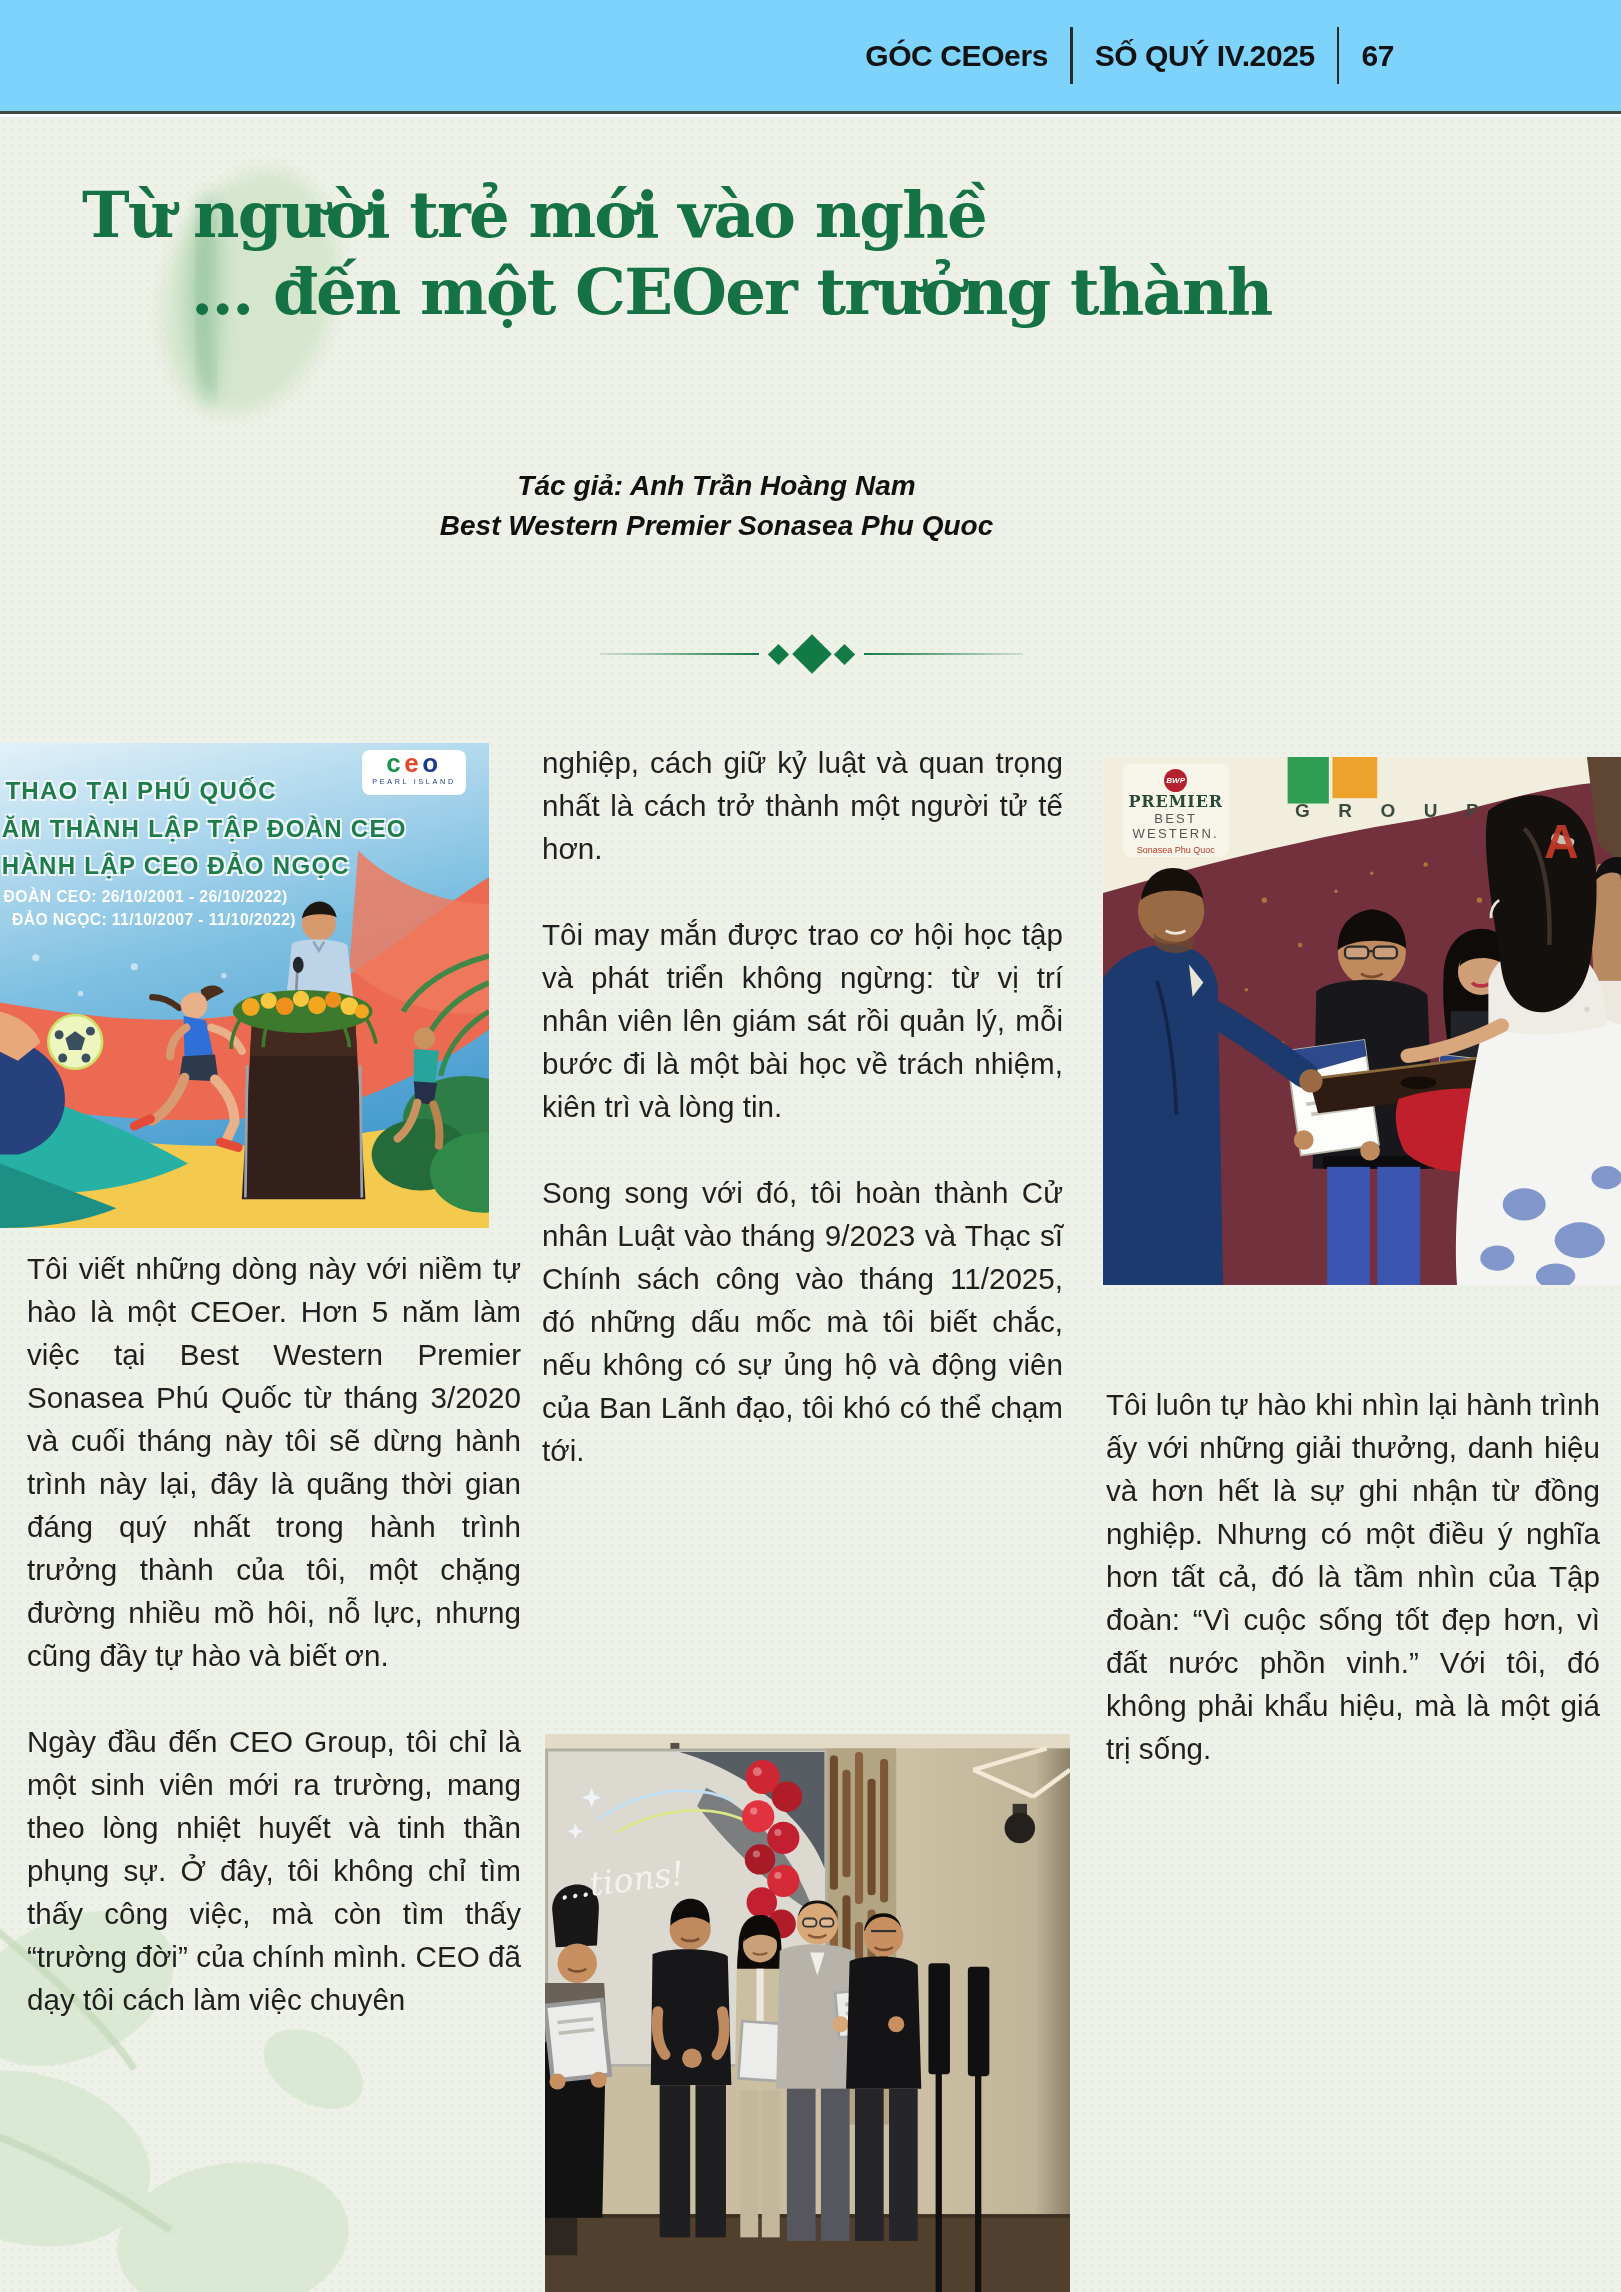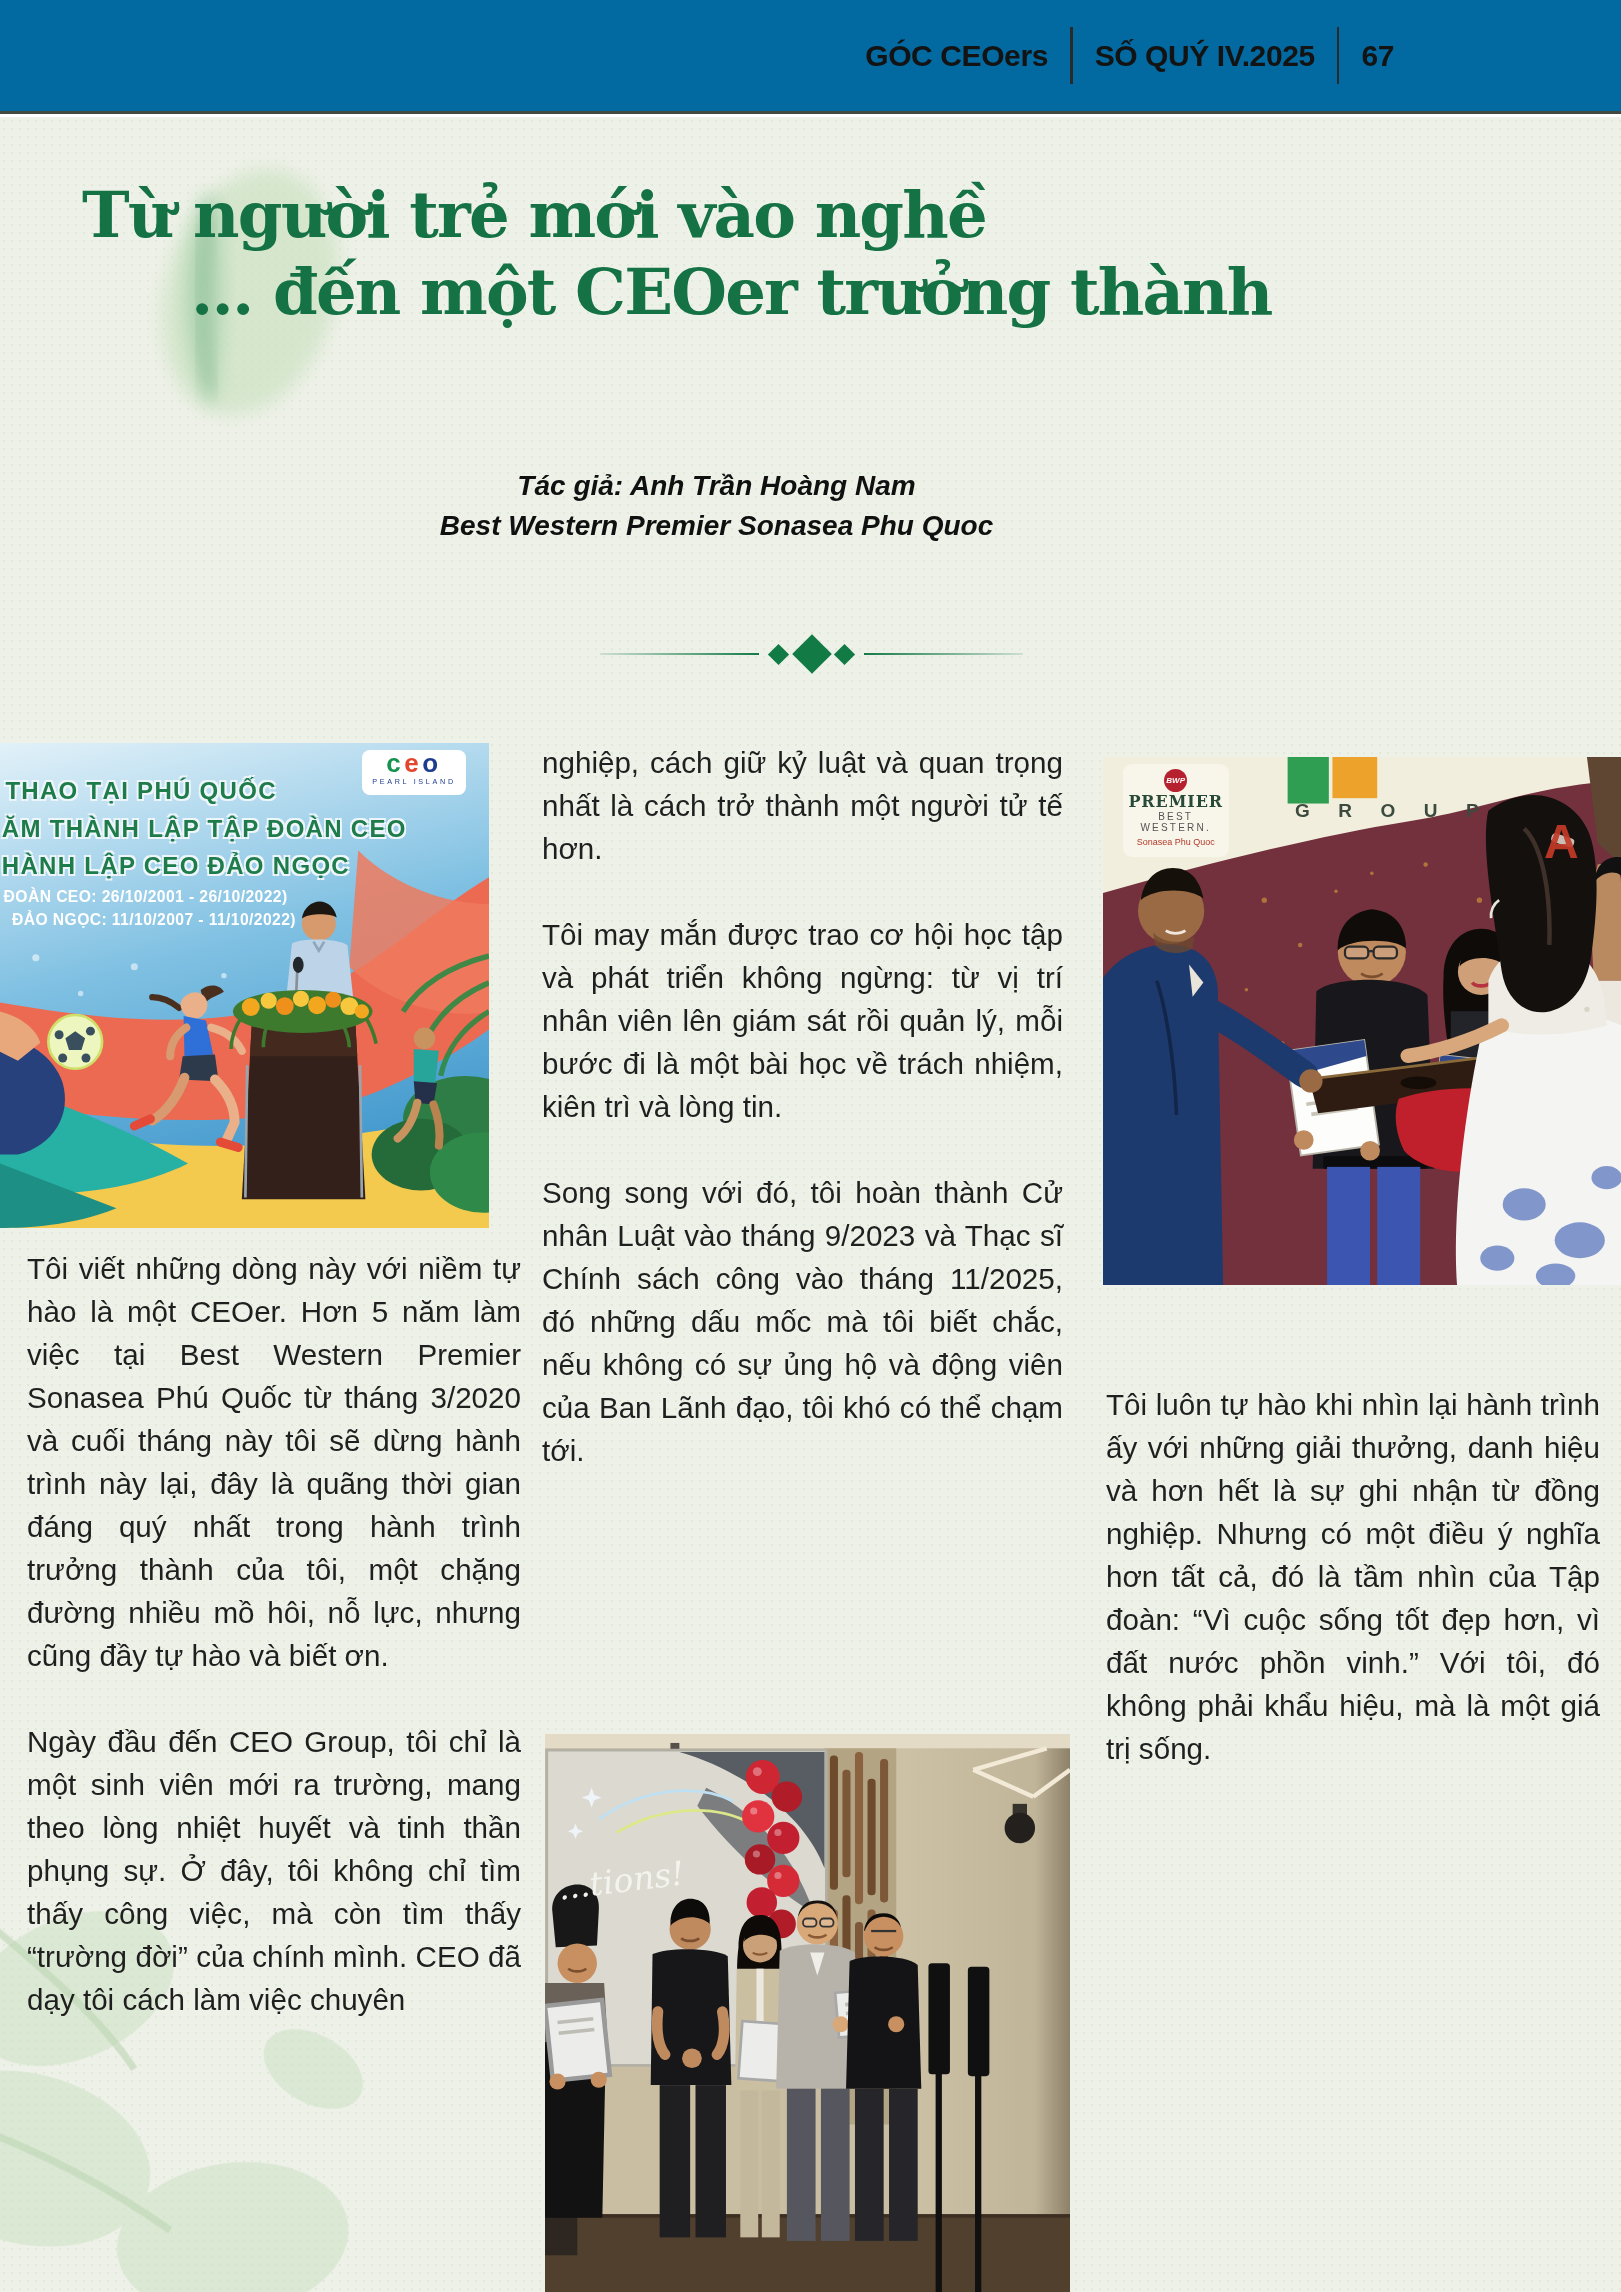--- a/index.html
+++ b/index.html
@@ -1,19 +1,19 @@
 <!DOCTYPE html>
 <html style="font-size:14.3px"><head>
 <meta charset="utf-8">
 <style>
   html,body{margin:0;padding:0;background:#888;}
   .page{position:relative;width:1621px;height:2293px;background:#ffffff;overflow:hidden;
         font-family:"Liberation Sans",sans-serif;}
   
-  .hdr{position:absolute;top:0;left:0;width:100%;height:114px;background:#0369a1;
+  .hdr{position:absolute;top:0;left:0;width:100%;height:114px;background:#7dd3fc;
        border-bottom:3.6px solid #414a40;display:flex;align-items:center;justify-content:flex-end;
        padding-right:227px;box-sizing:border-box;gap:22px;z-index:5;}
   .hdr .itm{font-size:30px;font-weight:bold;color:#131313;letter-spacing:-0.4px;white-space:nowrap;}
   .hdr .sep{width:2.7px;height:57px;background:#2a2a2a;}
   
   .paper{position:absolute;top:117px;left:0;width:1621px;height:2175px;background:#eef1e8;
          background-image:radial-gradient(rgba(170,195,160,.20) 1.1px,transparent 1.2px);
          background-size:8px 8px;}
   .deco{position:absolute;z-index:0;}
   
@@ -52,21 +52,21 @@
             border-radius:8px;display:flex;flex-direction:column;align-items:center;z-index:3;}
   .ceo-logo .word{font-size:26px;font-weight:bold;line-height:27px;letter-spacing:3.6px;}
   .ceo-logo .c{color:#16934f;} .ceo-logo .e{color:#e2472e;} .ceo-logo .o{color:#1d3c8f;}
   .ceo-logo .sub{font-size:7.2px;letter-spacing:2.7px;color:#1d3c8f;}
   .bwp{position:absolute;left:19.7px;top:7.2px;width:106px;height:93px;background:#f8f5ea;
        border-radius:9px;text-align:center;padding-top:4.5px;box-sizing:border-box;z-index:3;}
   .bwp .circ{width:23px;height:23px;margin:0 auto;background:#b5212e;border-radius:50%;
              color:#fff;font-size:8px;font-weight:bold;font-style:italic;line-height:23px;}
   .bwp .prem{font-family:"DejaVu Serif",serif;font-size:16px;font-weight:bold;color:#274a38;
              letter-spacing:0.9px;line-height:19.7px;}
-  .bwp .bw{font-size:10px;letter-spacing:2.2px;color:#555;}
+  .bwp .bw{font-size:13px;letter-spacing:2.2px;color:#555;}
   .bwp .loc{font-size:9px;color:#b23a2a;margin-top:3.6px;}
   .group-txt{left:192px;top:43px;font-size:19px;font-weight:bold;color:#3c4b40;letter-spacing:11.6px;}
   .bkdA{left:441px;top:57px;font-size:48px;font-weight:bold;color:#c33a27;opacity:.92;}
   .scr-txt{left:12.5px;top:127px;font-family:"DejaVu Serif",serif;font-style:italic;
            font-size:33px;color:#f4f4ef;transform:rotate(-7deg);}
 </style>
 </head>
 <body>
 
 <div class="page">

